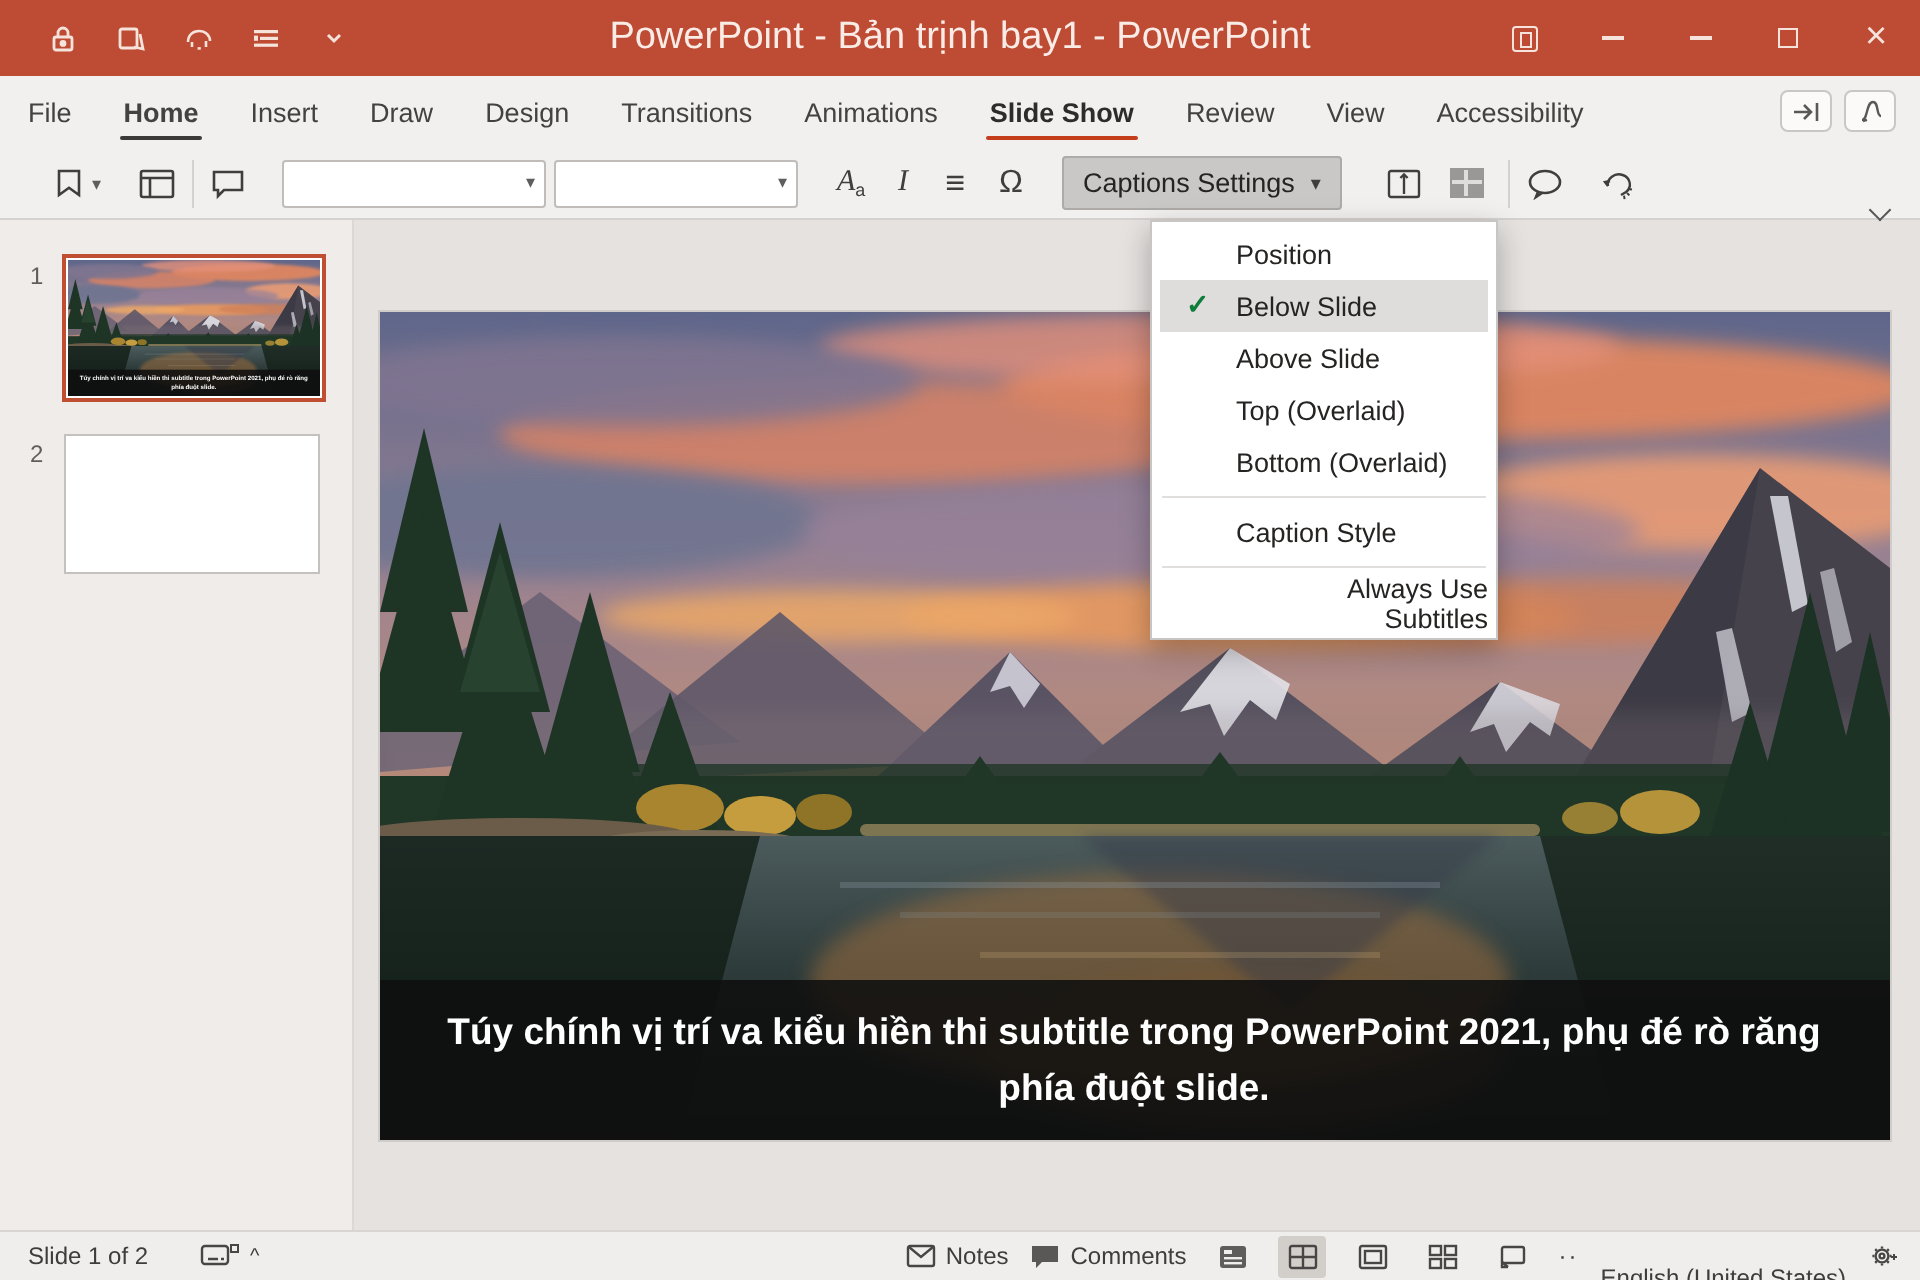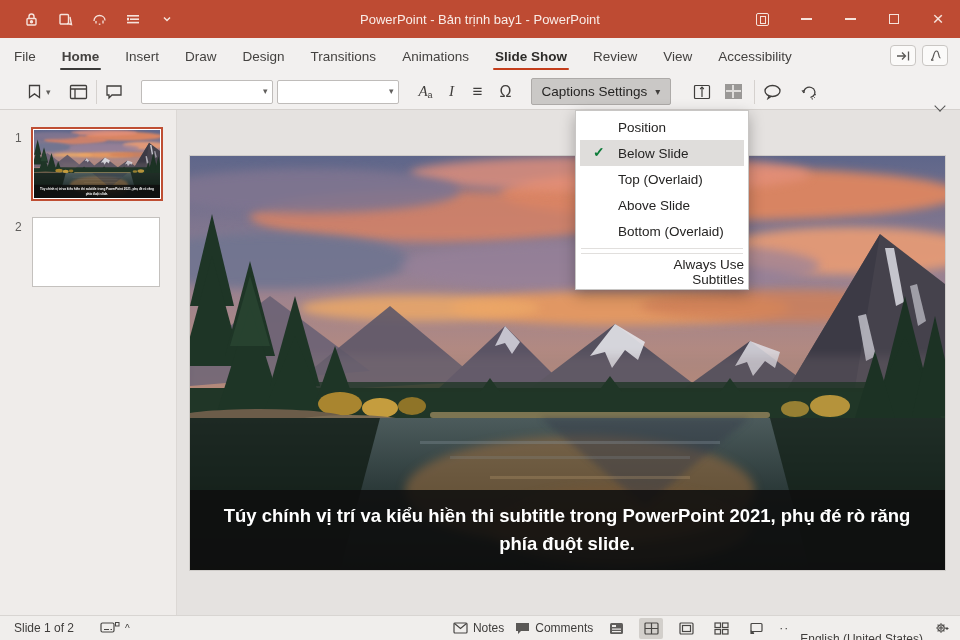--- a/index.html
+++ b/index.html
@@ -4,21 +4,21 @@
 <style>
   * { margin:0; padding:0; box-sizing:border-box; }
   html,body { width:960px; height:640px; font-family:"Liberation Sans", sans-serif; }
   #app { position:relative; width:960px; height:640px; background:#E5E2E0; overflow:hidden; }
   .abs { position:absolute; }
 
   
   .titlebar { left:0; top:0; width:960px; height:38px; background:#BE4B33; display:flex; align-items:center; }
   .qat { display:flex; align-items:center; gap:16px; padding-left:22px; }
   .qat .qicon { width:18px; height:18px; display:flex; align-items:center; justify-content:center; cursor:pointer; }
-  .title-text { position:absolute; left:0; right:0; text-align:center; color:#F9ECE7; font-size:13px; pointer-events:none; }
+  .title-text { position:absolute; left:0; right:0; text-align:center; color:#F9ECE7; font-size:19px; pointer-events:none; }
   .winctl { position:absolute; right:0; top:0; height:38px; display:flex; align-items:center; }
   .winbtn { width:44px; height:38px; display:flex; align-items:center; justify-content:center; color:#F6E3DC; font-size:15px; cursor:pointer; }
   .minline { display:inline-block; width:11px; height:1.5px; background:#F6E3DC; }
   .maxbox { display:inline-block; width:10px; height:10px; border:1.5px solid #F6E3DC; }
   .ribbox { display:inline-block; width:13px; height:13px; border:1.5px solid #F6E3DC; border-radius:2px; position:relative; }
   .ribbox:after { content:""; position:absolute; left:3px; top:2px; width:4px; height:6px; border:1px solid #F6E3DC; }
 
   
   .tabrow { left:0; top:38px; width:960px; height:36px; background:#F2F0EF; display:flex; align-items:center; }
   .tab { font-size:13.5px; color:#444240; padding:9px 0 8px; margin:0 13px; cursor:pointer; position:relative; white-space:nowrap; }
@@ -340,29 +340,32 @@
 
   <div class="menu abs">
     <div class="menu-item">
       <span>Position</span>
     </div>
     <div class="menu-item hl">
       <span class="mi-check" style="color:#0E7C3A;">✓</span>
       <span>Below Slide</span>
     </div>
     <div class="menu-item">
+      <span>Above Slide</span>
+    </div>
+    <div class="menu-item">
       <span>Top (Overlaid)</span>
-    </div>
-    <div class="menu-item">
-      <span>Above Slide</span>
     </div>
     <div class="menu-item">
       <span>Bottom (Overlaid)</span>
     </div>
     <div class="menu-sep"></div>
+    <div class="menu-item">
+      <span>Caption Style</span>
+    </div>
     <div class="menu-sep"></div>
     <div class="menu-item tall">
       <span>Always Use Subtitles</span>
     </div>
   </div>
 
   <div class="statusbar abs">
     <div class="sb-left">
       <span>Slide 1 of 2</span>
       <span class="sb-item">

